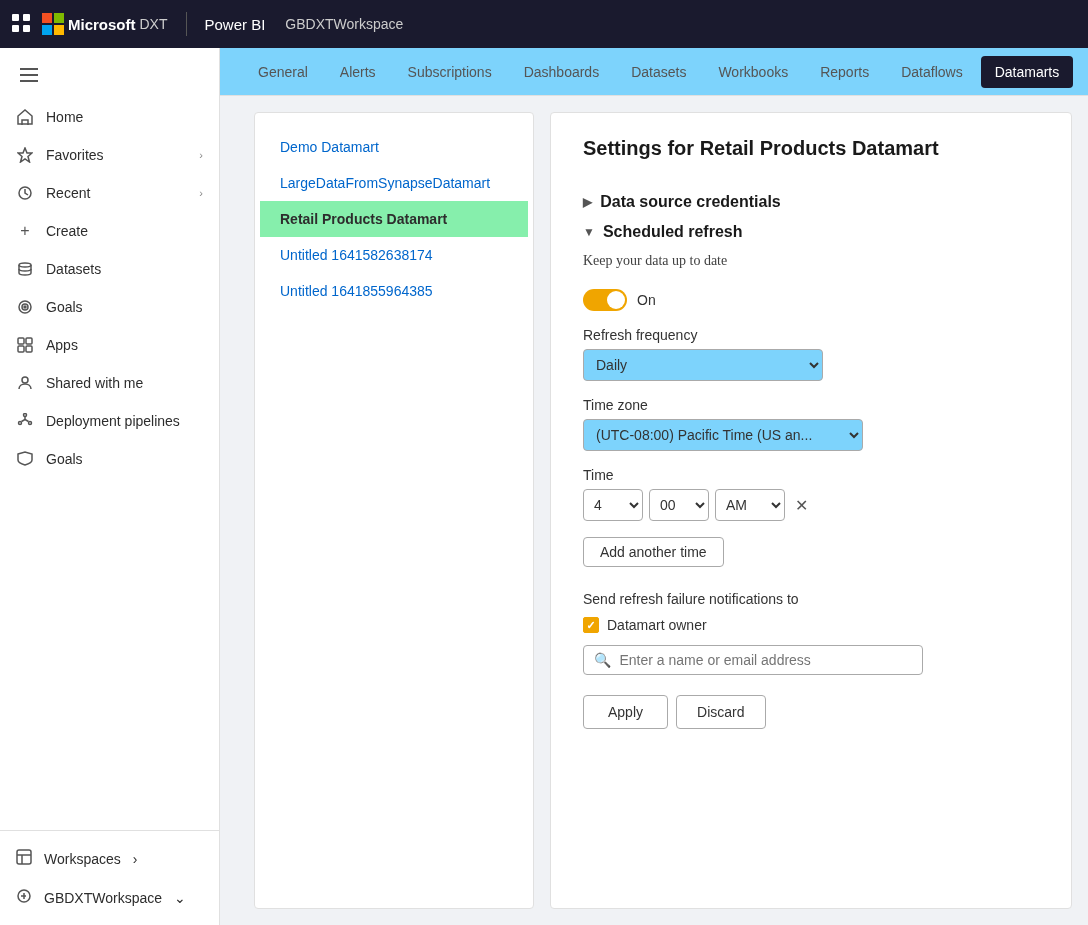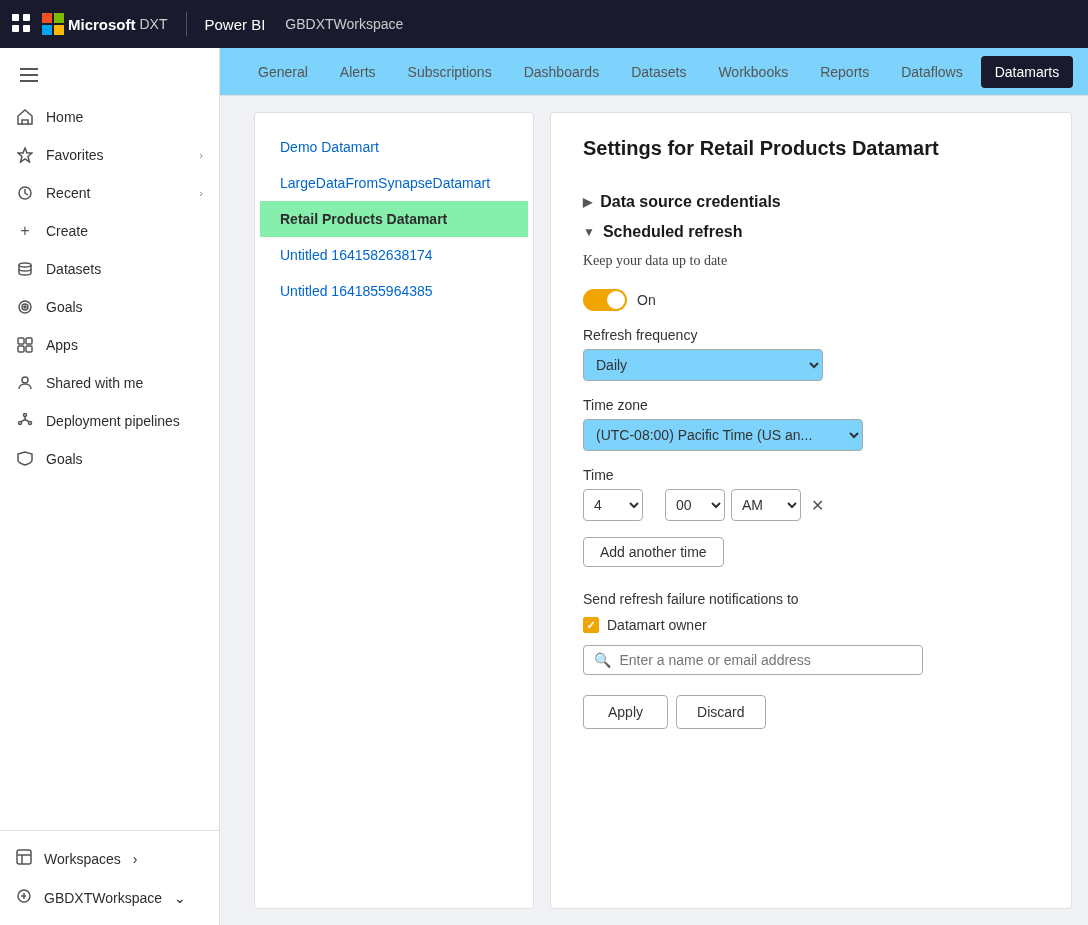--- a/index.html
+++ b/index.html
@@ -187,21 +187,21 @@
       height: 32px;
       border: 1px solid #aaa;
       border-radius: 4px;
       padding: 4px 6px;
       font-size: 14px;
       color: #333;
       background: white;
       cursor: pointer;
     }
     .time-select-hour { width: 60px; }
-    .time-select-min { width: 60px; margin-left: 16px; }
+    .time-select-min { width: 60px; }
     .time-select-ampm { width: 70px; }
     .time-close { cursor: pointer; font-size: 16px; color: #555; margin-left: 4px; }
 
     
     .add-time-btn {
       display: inline-flex;
       align-items: center;
       padding: 6px 16px;
       border: 1px solid #aaa;
       border-radius: 4px;

